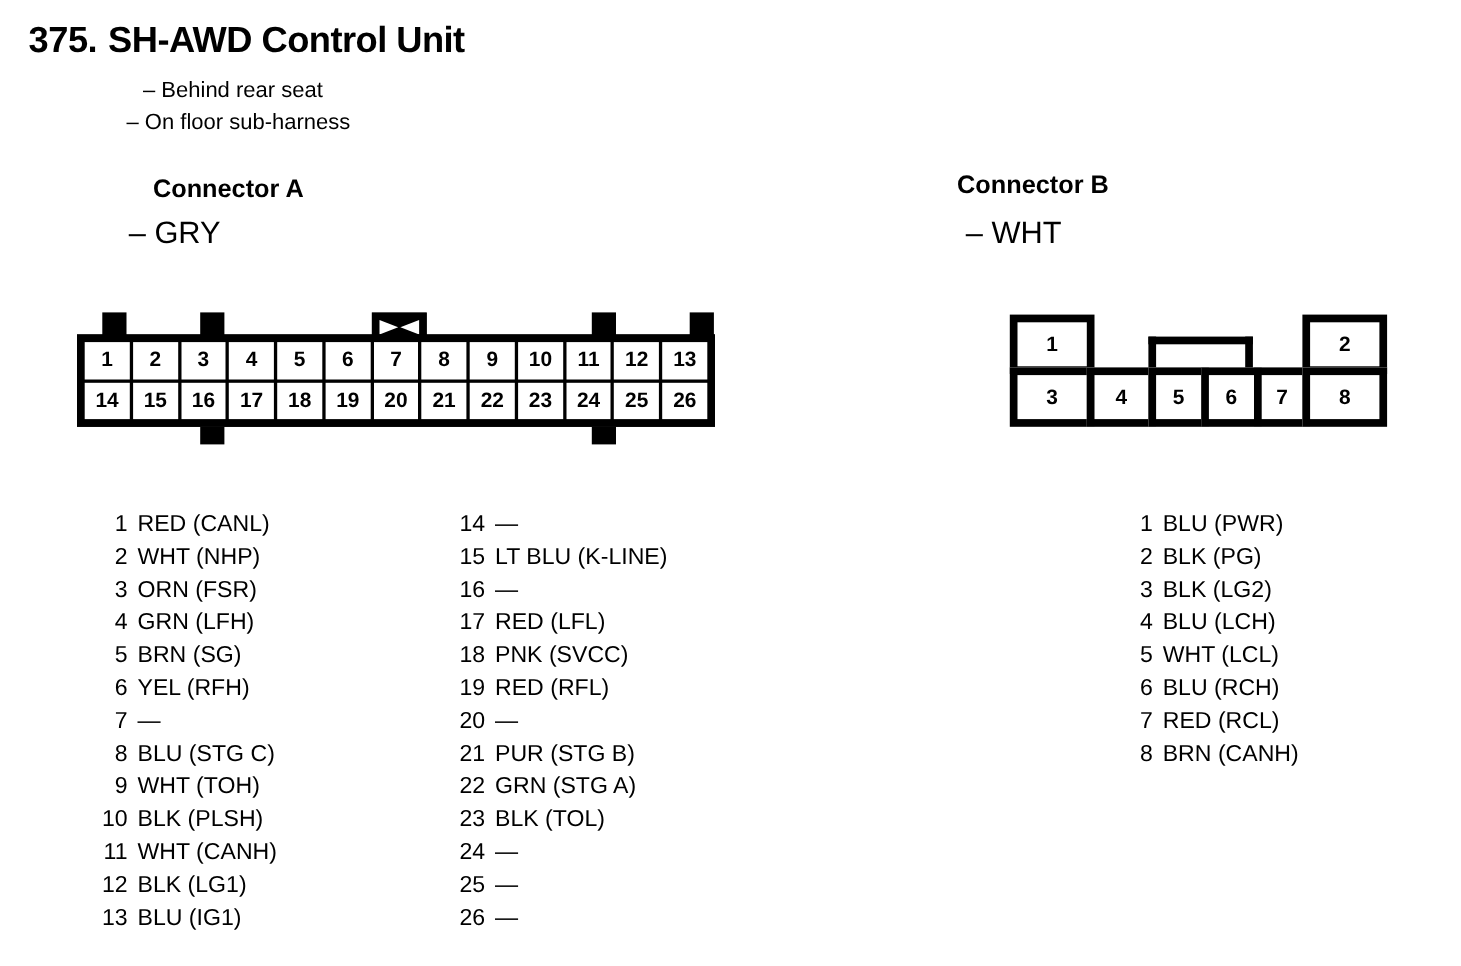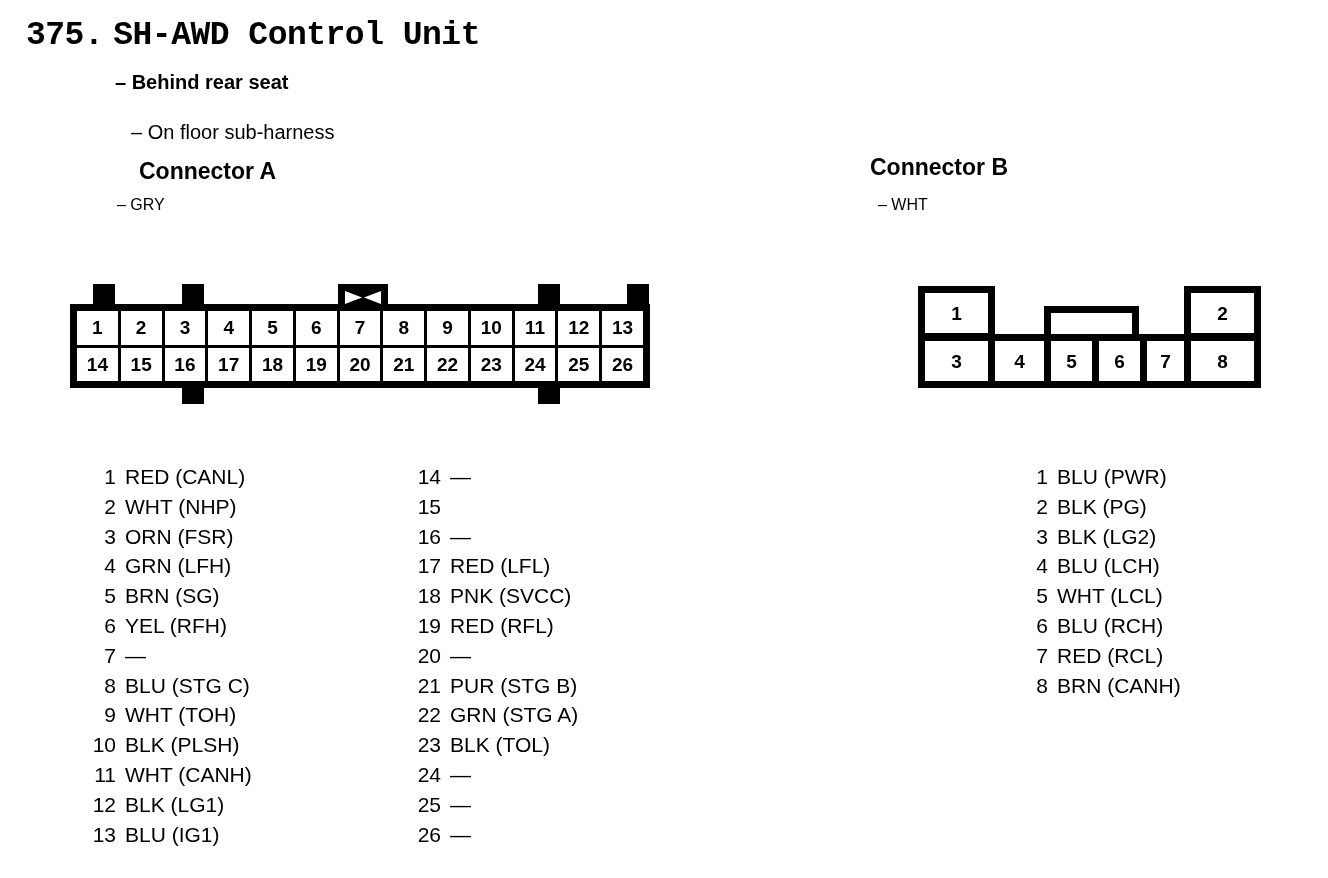--- a/index.html
+++ b/index.html
@@ -14,41 +14,40 @@
     color: #000000;
     overflow: hidden;
   }
 
   
   #page-title {
     position: absolute; left: 26px; top: 17px;
     font-size: 33px; font-weight: bold;
     letter-spacing: -0.5px;
     white-space: nowrap;
-    font-family: Liberation Mono, monospace;
   }
   #page-title .num { margin-right: 10px; }
 
   .note-line {
     position: absolute;
     font-size: 20px;
     white-space: nowrap;
   }
-  #note-1 { left: 115px; top: 71px; font-weight: bold; }
-  #note-2 { left: 131px; top: 100px; margin-top: 21px; }
+  #note-1 { left: 130px; top: 71px; }
+  #note-2 { left: 115px; top: 100px; }
 
   .connector-heading {
     position: absolute;
     font-size: 23px; font-weight: bold;
     white-space: nowrap;
     margin-left: 22px;
   }
   .connector-color {
     position: absolute;
-    font-size: 16px;
+    font-size: 28px;
     white-space: nowrap;
   }
   #conn-a-heading { left: 117px; top: 158px; }
   #conn-a-color   { left: 117px; top: 196px; }
   #conn-b-heading { left: 848px; top: 154px; }
   #conn-b-color   { left: 848px; top: 196px; margin-left: 30px; }
 
   
   #connector-a {
     position: absolute;
@@ -295,20 +294,21 @@
     </div>
 </div>
 
 <div class="pin-list" id="list-a-col2">
   <div class="pin-entry">
       <span class="pin-no">14</span>
       <span class="pin-desc">—</span>
     </div>
   <div class="pin-entry">
       <span class="pin-no">15</span>
+      <span class="pin-desc">LT BLU (K-LINE)</span>
     </div>
   <div class="pin-entry">
       <span class="pin-no">16</span>
       <span class="pin-desc">—</span>
     </div>
   <div class="pin-entry">
       <span class="pin-no">17</span>
       <span class="pin-desc">RED (LFL)</span>
     </div>
   <div class="pin-entry">

